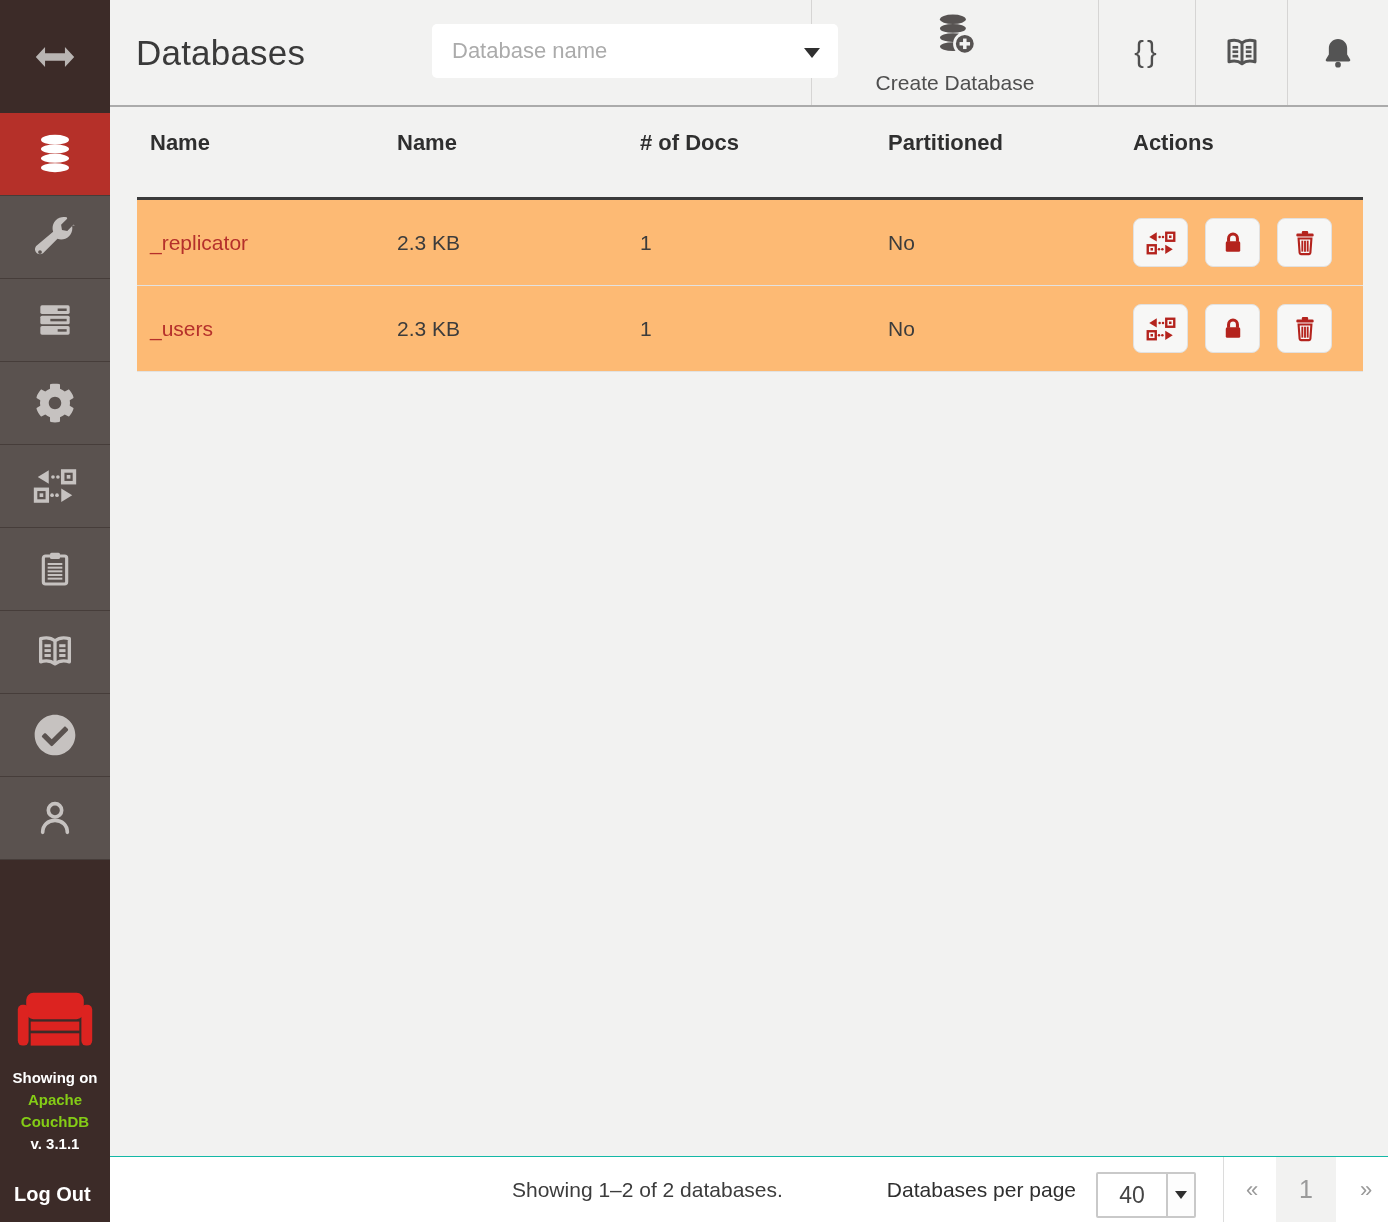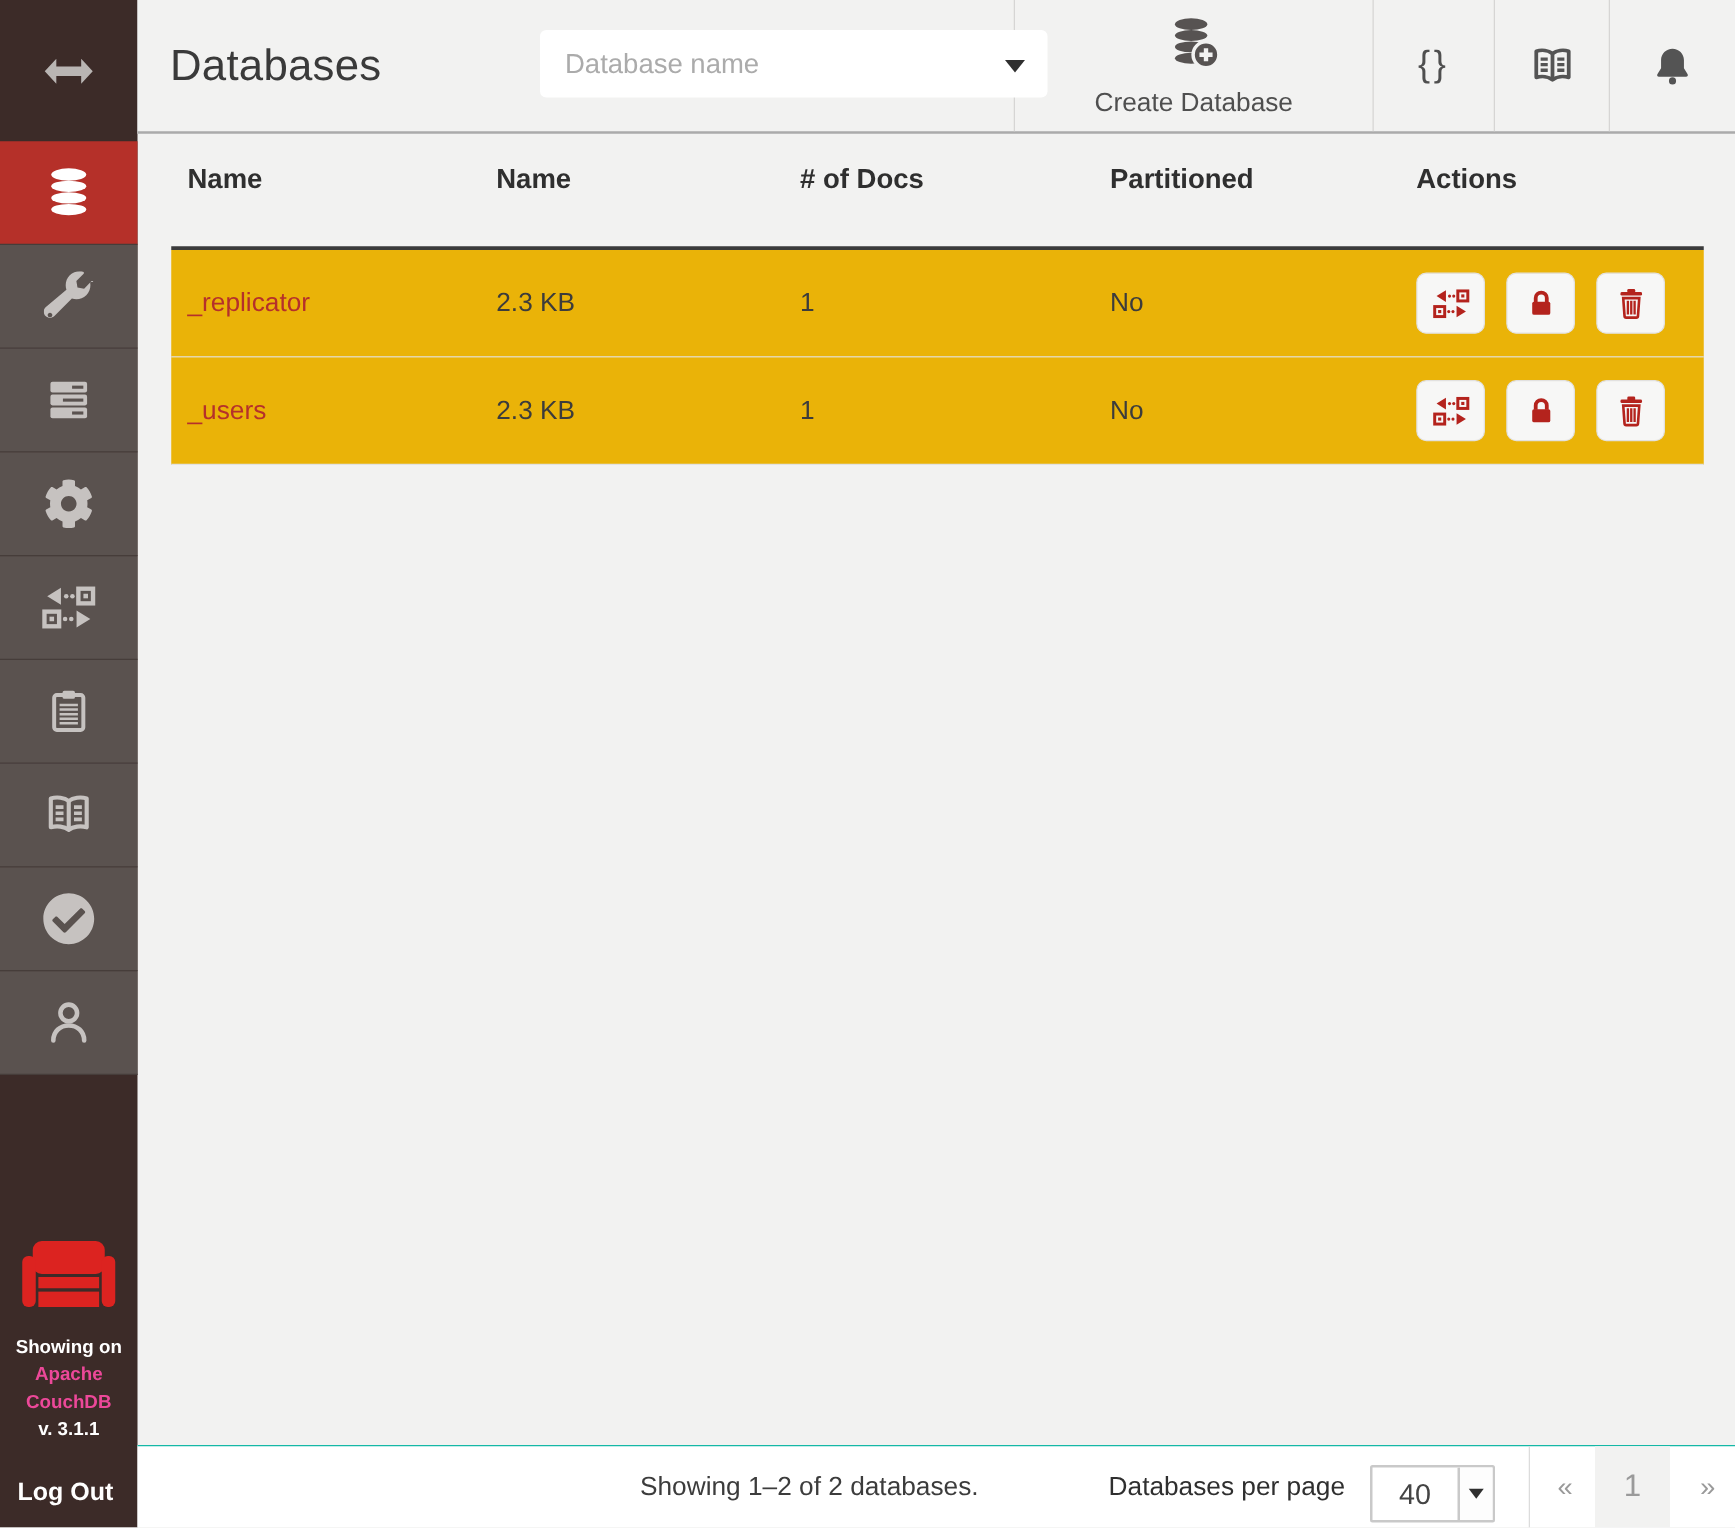--- a/index.html
+++ b/index.html
@@ -27,21 +27,21 @@
     display:flex; align-items:center; justify-content:center;
     color:#c6c2c0; cursor:pointer;
   }
   .nav-item.active { background:#b53029; color:#ffffff; }
   .sidebar-spacer { flex:1 1 auto; }
   .sidebar-brand {
     flex:none; text-align:center; padding-bottom:28px;
   }
   .couch-wrap { margin:0 auto 16px; width:78px; }
   .brand-line { font-size:15px; font-weight:bold; color:#ffffff; line-height:22px; }
-  .brand-line.red { color:#ec4899; padding:0 8px; }
+  .brand-line.red { color:#84cc16; padding:0 8px; }
   .logout {
     flex:none; color:#ffffff; font-size:20px; font-weight:bold;
     padding:0 16px 16px 14px; cursor:pointer;
   }
 
   
   .header {
     position:absolute; left:110px; top:0; width:1278px; height:107px;
     background:#f2f2f1; border-bottom:2px solid #ababab;
     display:flex; align-items:center;
@@ -73,21 +73,21 @@
   .header-btn.braces { width:97px; font-size:29px; letter-spacing:3px; color:#4f4f4f; }
   .header-btn.docs { width:92px; }
   .header-btn.bell { width:101px; }
 
   
   .db-table { position:absolute; left:137px; top:130px; width:1226px; }
   .t-row { display:flex; }
   .t-head { height:70px; border-bottom:3px solid #3b3b3b; align-items:flex-start; }
   .t-head .cell { font-size:22px; font-weight:bold; color:#2f2f2f; }
   .t-body-row {
-    height:86px; background:#eab308; border-bottom:1px solid #e2e2e1;
+    height:86px; background:#fdba74; border-bottom:1px solid #e2e2e1;
     align-items:center;
   }
   .cell { padding-left:13px; flex:none; }
   .c-name { width:247px; }
   .c-size { width:243px; }
   .c-docs { width:248px; }
   .c-part { width:245px; }
   .c-actions { width:243px; display:flex; gap:17px; }
   .t-body-row .cell { font-size:21px; color:#3c3c3c; }
   .db-link { color:#b5302b; text-decoration:none; cursor:pointer; }

